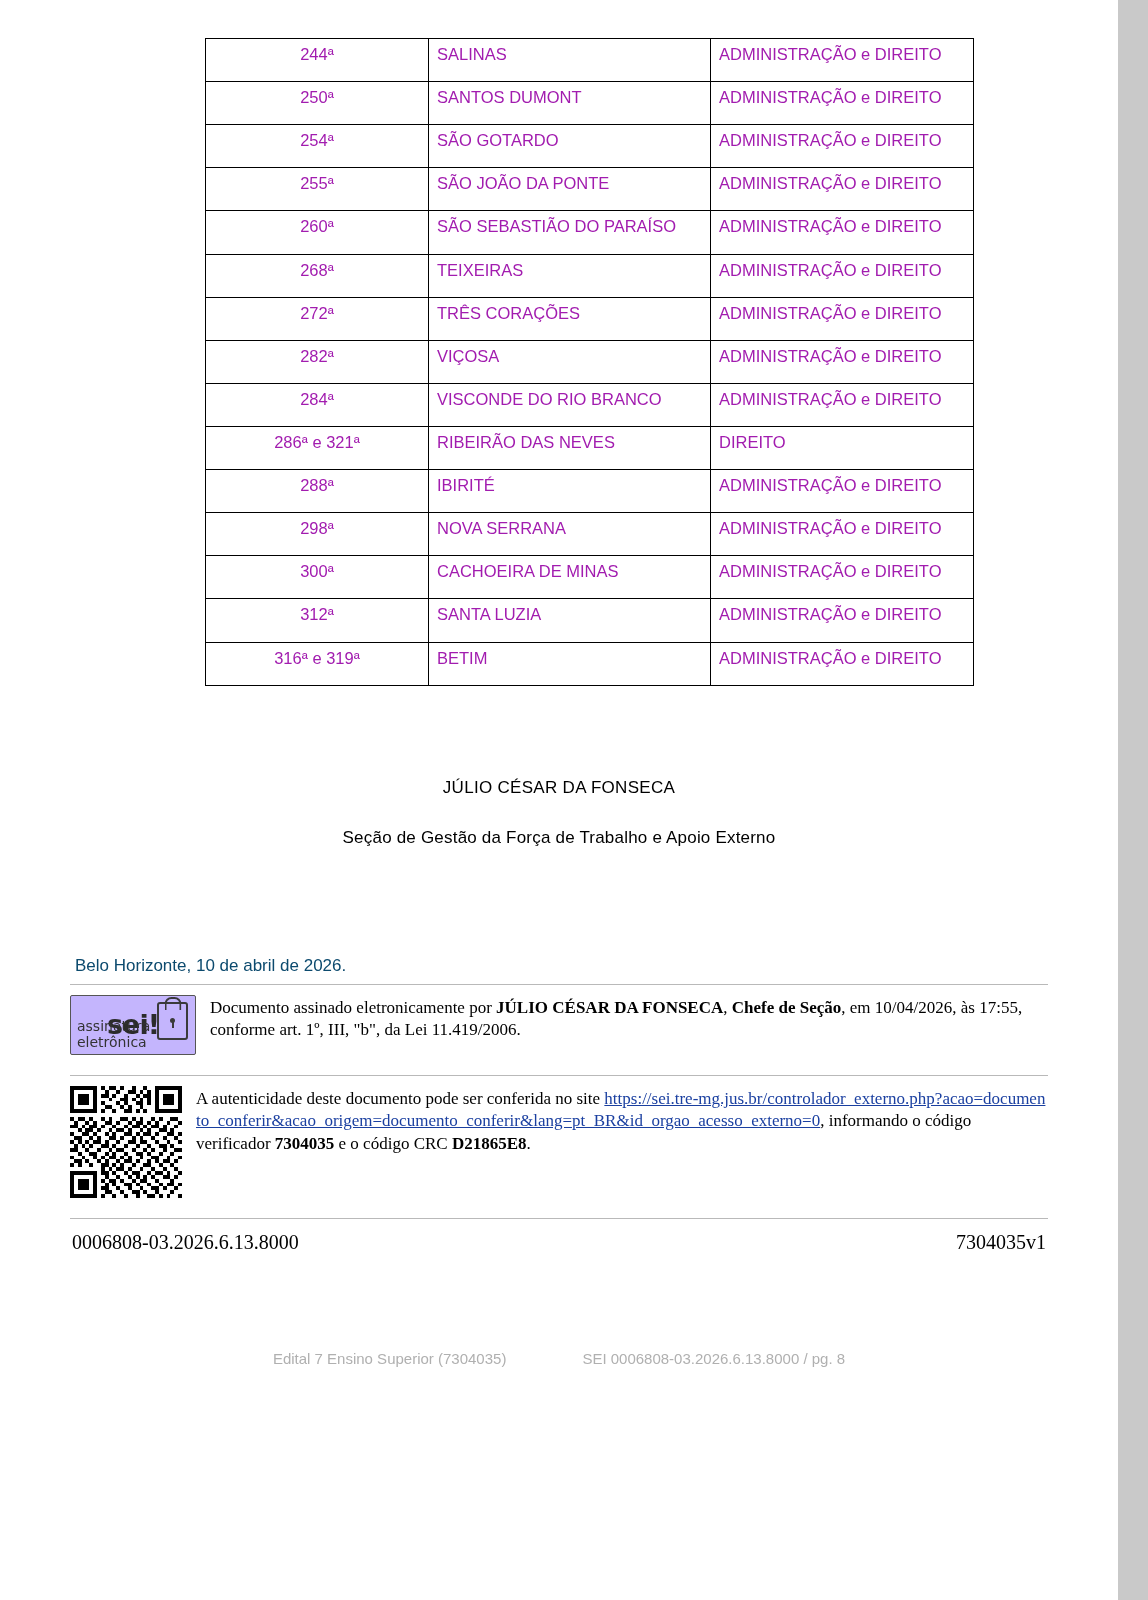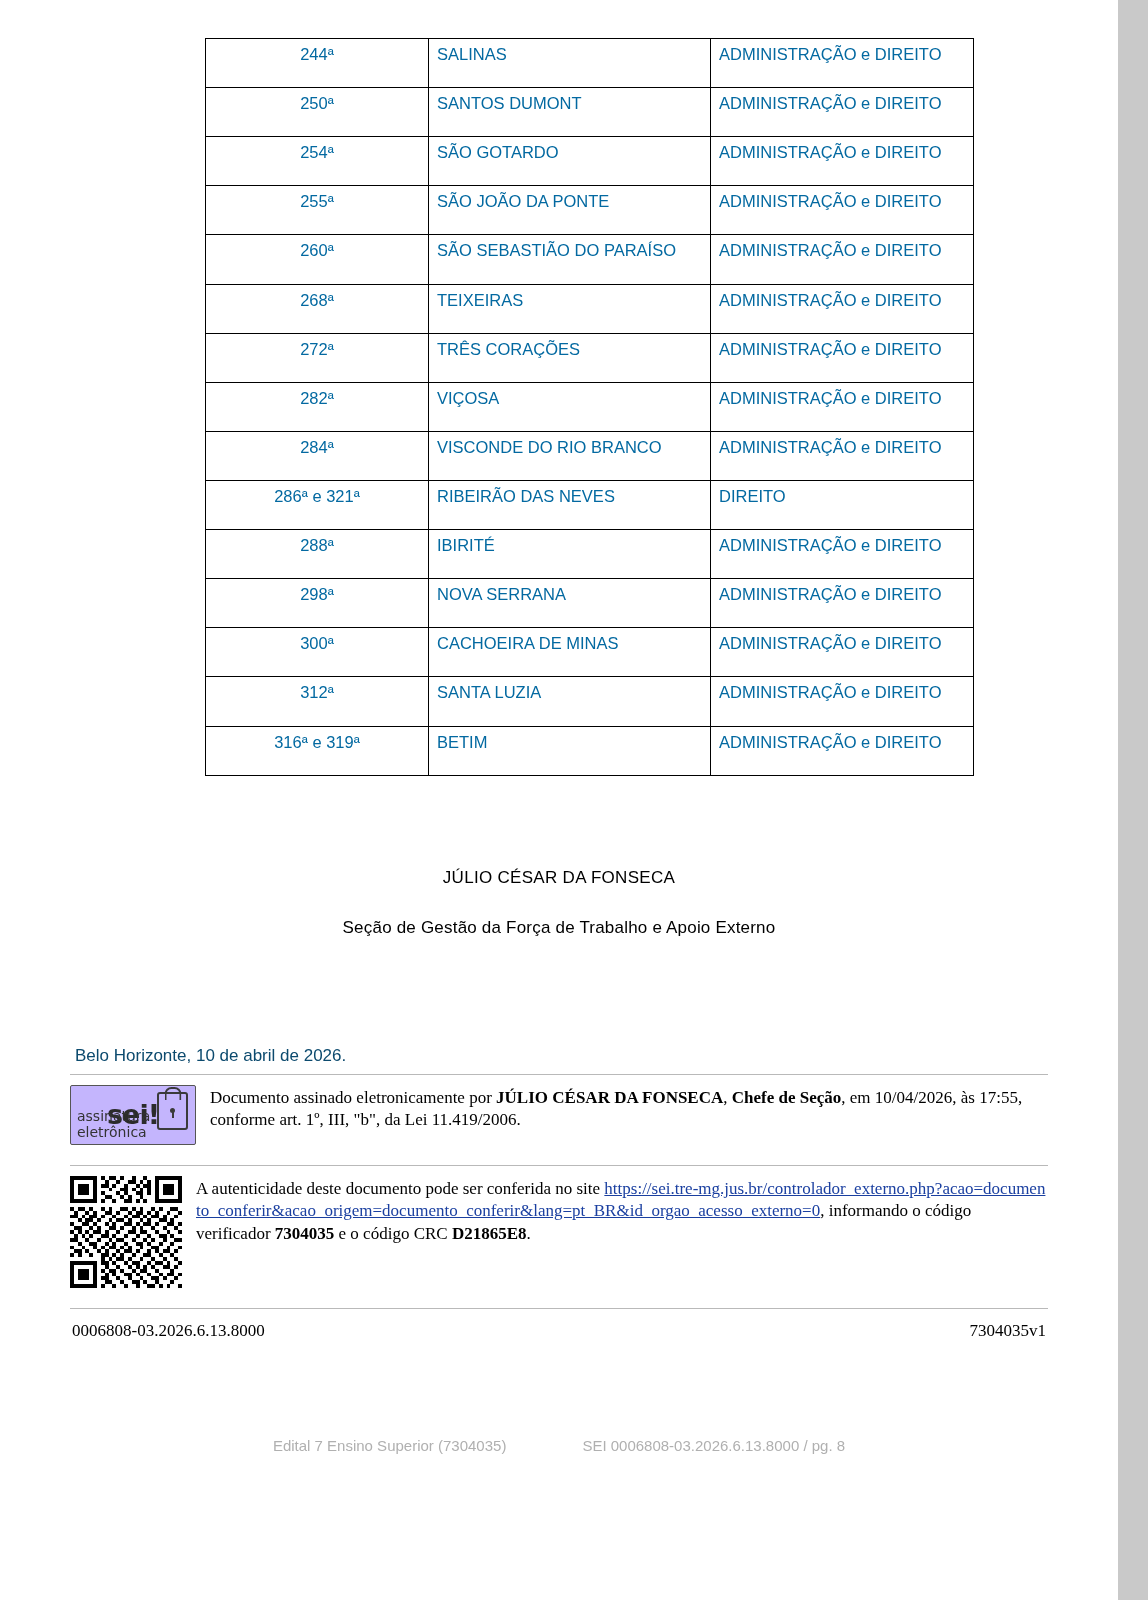--- a/index.html
+++ b/index.html
@@ -31,22 +31,22 @@
   table.locations {
     border-collapse: collapse;
     margin: 8px 0 0 135px;
     width: 717px;
     table-layout: fixed;
   }
   table.locations td {
     border: 1px solid #000;
     font-size: 16.5px;
     line-height: 1.28;
-    color: #0369a1;
-    padding: 5px 8px 22px 8px;
+    color: #a21caf;
+    padding: 5px 8px 16px 8px;
     vertical-align: middle;
     font-family: "Liberation Sans", sans-serif;
   }
   table.locations td.col-num {
     width: 206px;
     text-align: center;
   }
   table.locations td.col-city {
     width: 265px;
     text-align: left;
@@ -184,21 +184,21 @@
   .link {
     color: #1a3fa0;
     text-decoration: underline;
     word-break: break-all;
   }
 
   .doc-ids {
     display: flex;
     justify-content: space-between;
     font-family: "Liberation Serif", serif;
-    font-size: 17px;
+    font-size: 20px;
     color: #000;
     padding: 12px 2px 0 2px;
     text-align: right;
   }
 
   .footer-note {
     margin-top: 96px;
     display: flex;
     justify-content: center;
     gap: 76px;

